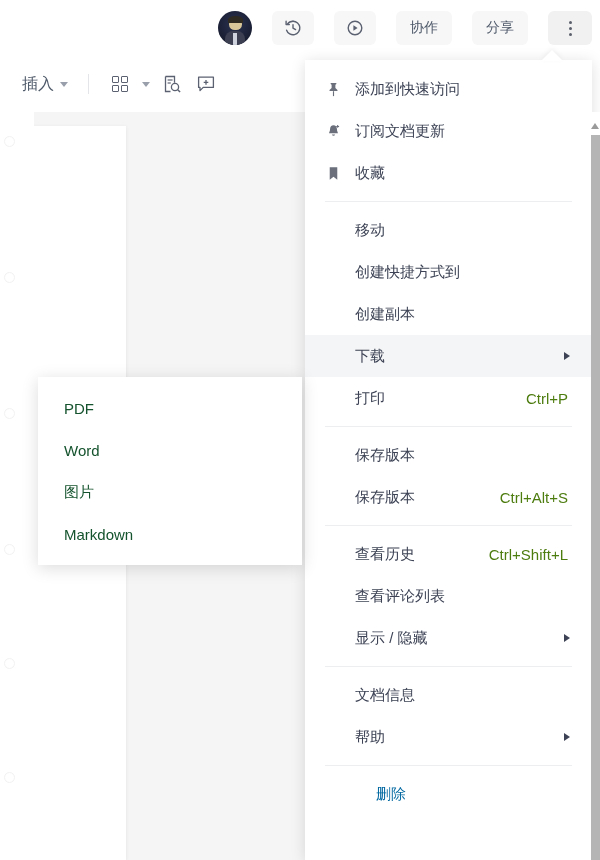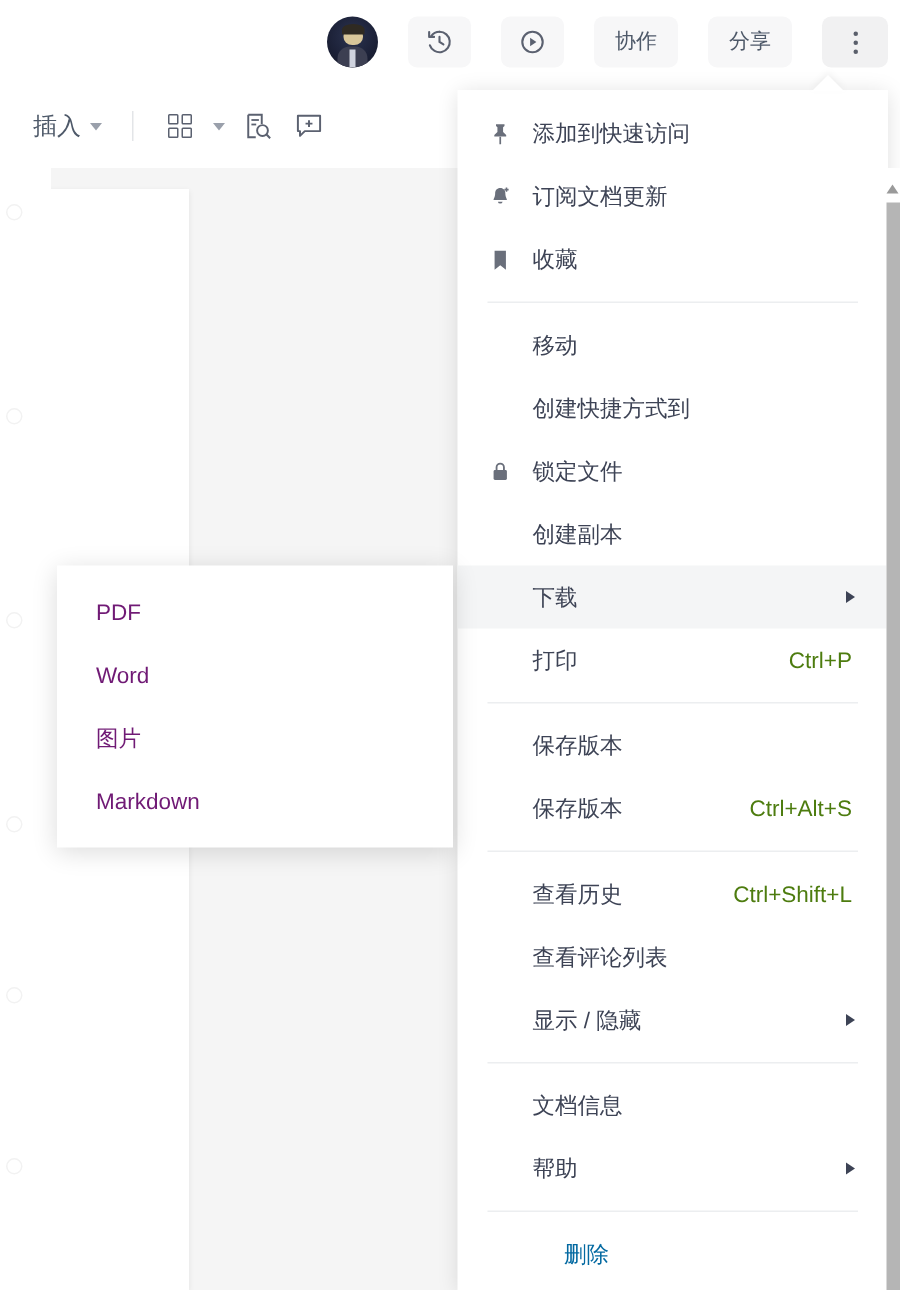--- a/index.html
+++ b/index.html
@@ -281,21 +281,21 @@
     box-shadow: 0 3px 16px rgba(0,0,0,0.14);
     z-index: 25;
     padding: 10px 0 10px 0;
   }
   .sub-item {
     height: 42px;
     display: flex;
     align-items: center;
     padding: 0 20px 0 26px;
     font-size: 15px;
-    color: #701a75;
+    color: #14532d;
     cursor: pointer;
   }
 </style>
 </head>
 <body>
 
 <div id="root">
 
   <div class="doc-bg"></div>
   <div class="doc-page"></div>
@@ -414,29 +414,20 @@
       <div class="msep"></div>
       <div class="mi">
         <span class="mi-ico"></span>
         <span class="mi-label">移动</span>
       </div>
       <div class="mi">
         <span class="mi-ico"></span>
         <span class="mi-label">创建快捷方式到</span>
       </div>
       <div class="mi">
-        <span class="mi-ico">
-          <svg width="17" height="17" viewBox="0 0 18 18">
-            <rect x="4.3" y="7.8" width="9.4" height="7" rx="1" fill="#6a6f7b"></rect>
-            <path d="M6.4 7.8V5.9a2.6 2.6 0 0 1 5.2 0v1.9" stroke="#6a6f7b" stroke-width="1.3" fill="none"></path>
-          </svg>
-        </span>
-        <span class="mi-label">锁定文件</span>
-      </div>
-      <div class="mi">
         <span class="mi-ico"></span>
         <span class="mi-label">创建副本</span>
       </div>
       <div class="mi active">
         <span class="mi-ico"></span>
         <span class="mi-label">下载</span>
         <span class="mi-arrow"></span>
       </div>
       <div class="mi">
         <span class="mi-ico"></span>

